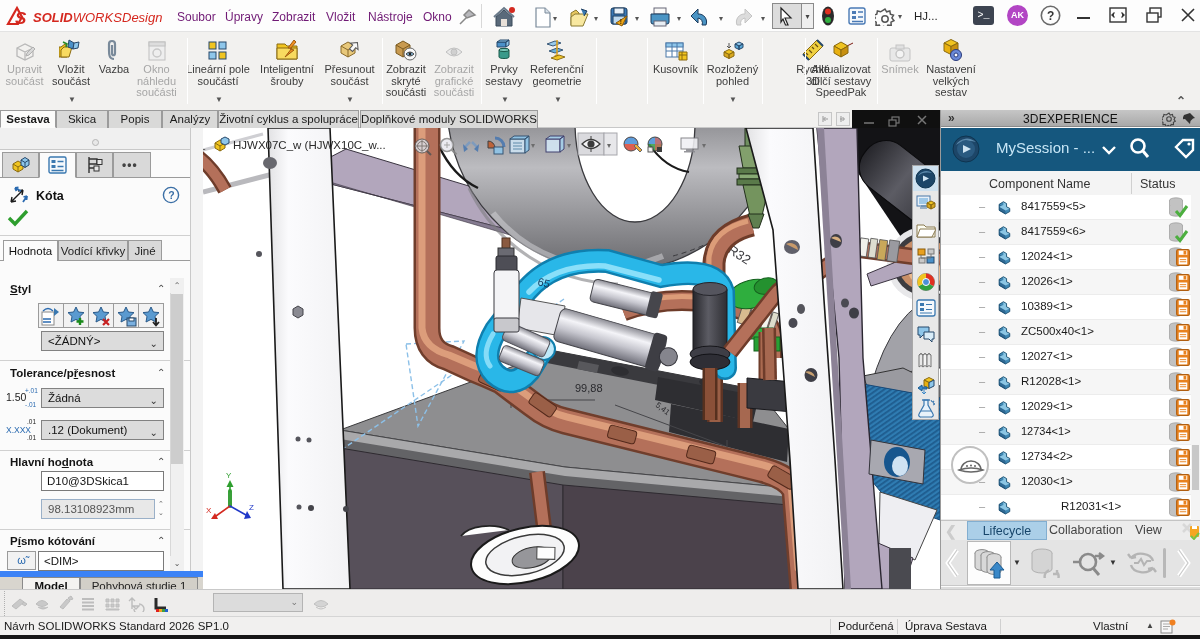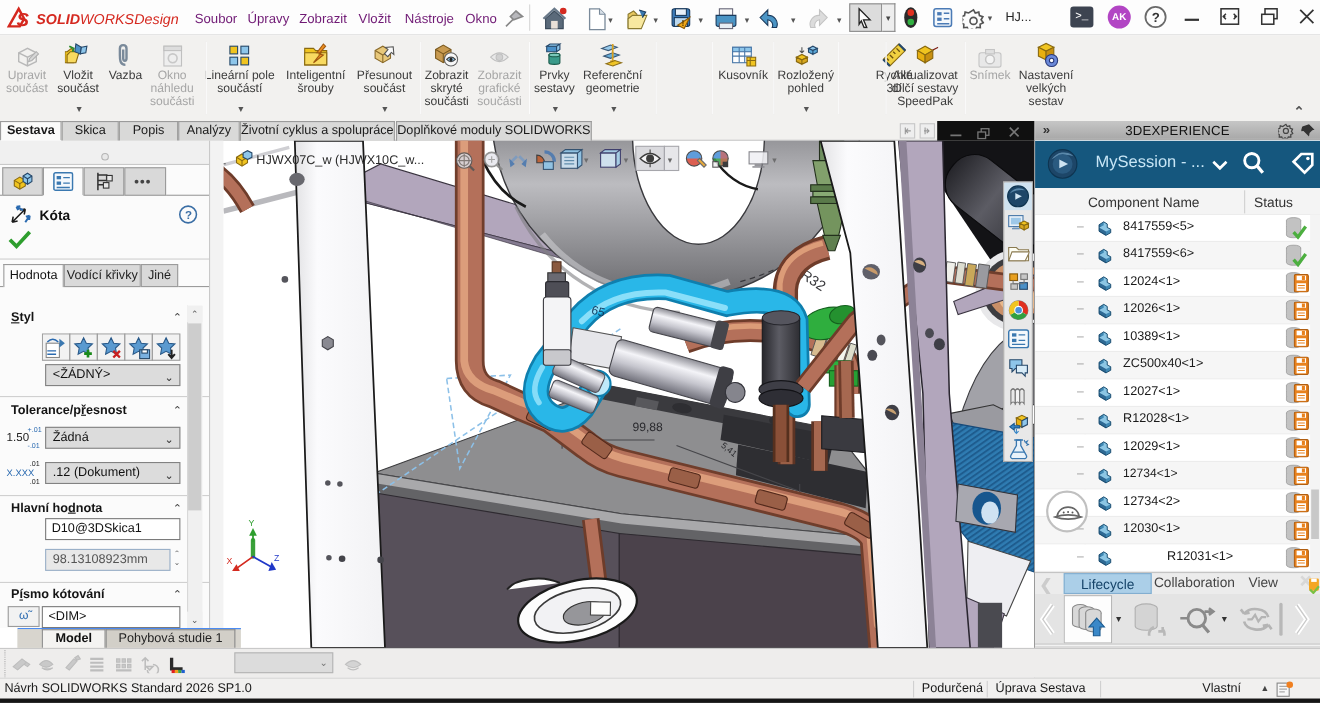--- a/index.html
+++ b/index.html
@@ -13,21 +13,21 @@
 .rbtn { position:absolute; top:4px; text-align:center; font-size:11px; line-height:11.5px; color:#3c3c3c; }
 .rbtn .ric { height:26px; display:flex; align-items:flex-end; justify-content:center; margin-bottom:2px; }
 .rbtn.gray { color:#a6a6a6; }
 .rsep { position:absolute; top:6px; width:1px; height:66px; background:#dcdbd9; border-right:1px solid #fff; }
 .rdrop { position:absolute; font-size:8px; color:#555; }
 #tabrow { left:0; top:110px; width:940px; height:18px; background:#f2f1ef; border-bottom:1px solid #c8c8c8;}
 .dtab { position:absolute; top:0; height:18px; font-size:11.5px; color:#1a1a1a; text-align:center; line-height:17px; background:#d9d9d8; border:1px solid #9b9b9b; border-bottom:none; }
 .dtab.active { background:#fbfbfa; border-bottom:1px solid #fbfbfa; font-weight:bold;}
 #leftpanel { left:0; top:128px; width:190px; height:443px; background:#fbfbfb; }
 #splitter { left:190px; top:128px; width:13px; height:443px; background:#f3f3f3; border-left:1px solid #c9c9c9; }
-#modeltabs { left:16px; top:571px; width:203px; height:18px; background:#d8d5ce; border-top:1px solid #3b82f6; }
+#modeltabs { left:0; top:571px; width:203px; height:18px; background:#d8d5ce; border-top:6px solid #3b82f6; }
 #bottombar { left:0; top:589px; width:1200px; height:27px; background:#eeedec; border-top:1px solid #c9c9c9; }
 #statusbar { left:0; top:616px; width:1200px; height:19px; background:#f1f0ef; border-top:1px solid #d5d5d5; font-size:11.5px; color:#1a1a1a; }
 #blackstrip { left:0; top:635px; width:1200px; height:4px; background:#161616; }
 #rightpanel { left:940px; top:110px; width:260px; height:506px; background:#fbfbfb; border-left:1px solid #9a9a9a; }
 .sechead { position:absolute; left:10px; font-weight:bold; font-size:11.5px; color:#141414; }
 .chev { position:absolute; font-size:10px; color:#444; }
 .pmdd { position:absolute; left:41px; width:123px; height:20px; background:#dcdcdc; border:1px solid #828282; font-size:11.5px; color:#111; line-height:18px; padding-left:6px; }
 .pmdd .dar { position:absolute; right:5px; top:3px; color:#333; font-size:10px; }
 .pminput { position:absolute; left:41px; width:123px; height:20px; background:#fff; border:1px solid #7a7a7a; font-size:11.5px; color:#111; line-height:18px; padding-left:5px; }
 .hdiv { position:absolute; left:0px; width:190px; height:1px; background:#d0d0d0; }

